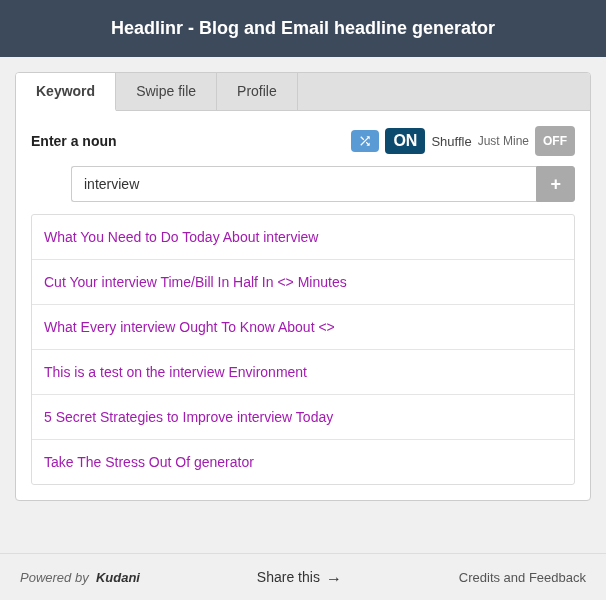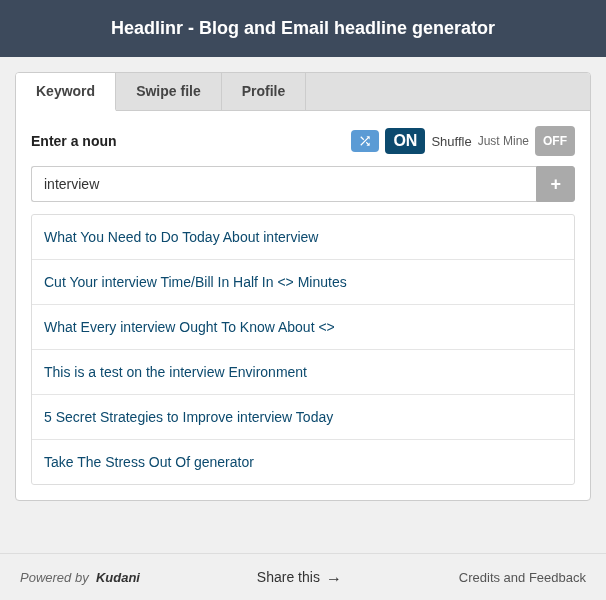--- a/index.html
+++ b/index.html
@@ -45,21 +45,20 @@
       border-bottom: 1px solid #cccccc;
     }
 
     .tab {
       padding: 10px 20px;
       cursor: pointer;
       font-size: 14px;
       color: #444;
       border-right: 1px solid #cccccc;
       user-select: none;
-      font-weight: bold;
     }
 
     .tab.active {
       background: #ffffff;
       font-weight: bold;
       border-bottom: 2px solid #ffffff;
       margin-bottom: -1px;
     }
 
     .card-body {
@@ -129,20 +128,21 @@
       border-radius: 4px;
       cursor: pointer;
       user-select: none;
     }
 
     .input-row {
       display: flex;
       align-items: center;
       gap: 0;
       margin-bottom: 12px;
+      margin-left: 40px;
     }
 
     .keyword-input {
       flex: 1;
       border: 1px solid #cccccc;
       border-right: none;
       padding: 9px 12px;
       font-size: 14px;
       outline: none;
       border-radius: 3px 0 0 3px;
@@ -164,21 +164,21 @@
     .results-list {
       border: 1px solid #dddddd;
       border-radius: 3px;
       max-height: 310px;
       overflow-y: auto;
     }
 
     .result-item {
       padding: 14px 12px;
       font-size: 14px;
-      color: #0c4a6e;
+      color: #a21caf;
       border-bottom: 1px solid #e5e5e5;
       cursor: pointer;
     }
 
     .result-item:last-child {
       border-bottom: none;
     }
 
     
     .results-list::-webkit-scrollbar {

